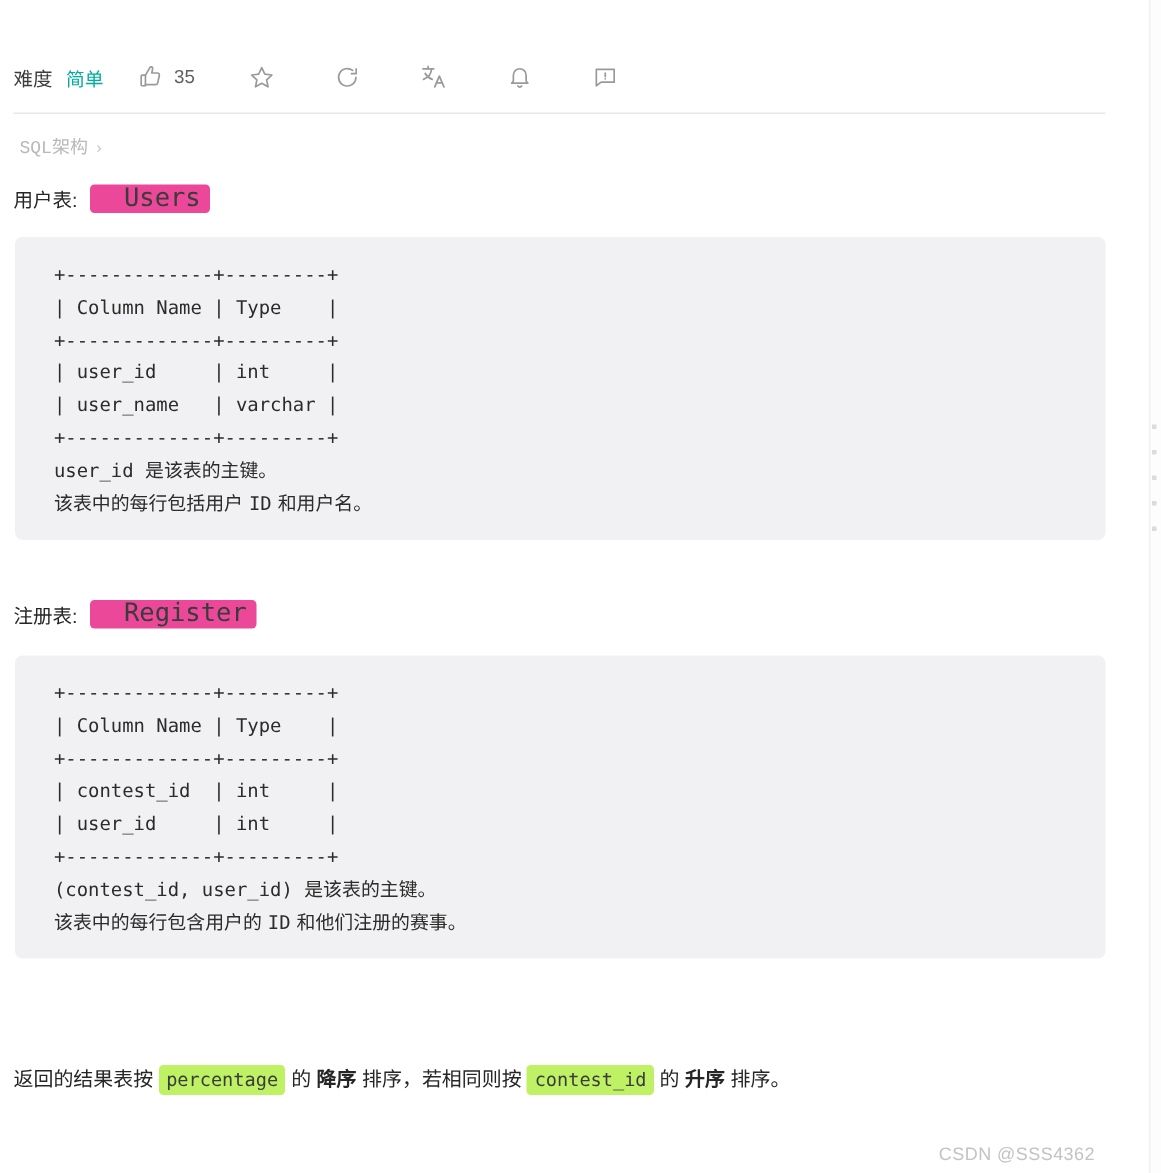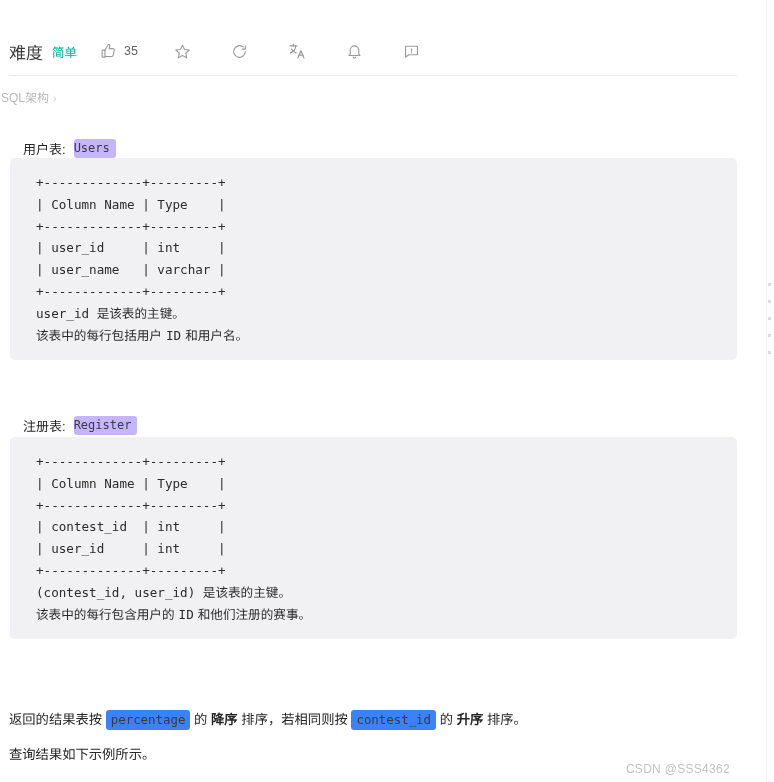--- a/index.html
+++ b/index.html
@@ -43,21 +43,21 @@
   .meta-row {
     position: absolute;
     left: 9px;
     top: 39px;
     height: 24px;
     display: flex;
     align-items: center;
     white-space: nowrap;
   }
   .meta-label {
-    font-size: 17px;
+    font-size: 13px;
     color: #3c3c3c;
     margin-right: 9px;
   }
   .meta-difficulty {
     font-size: 12.5px;
     color: #00af9b;
     margin-right: 23px;
   }
   .tool {
     display: inline-flex;
@@ -81,52 +81,52 @@
     left: 9px;
     top: 75px;
     width: 728px;
     height: 1px;
     background: #e8e8e8;
   }
 
   
   .breadcrumb {
     position: absolute;
-    left: 1px;
+    left: 13px;
     top: 88px;
     font-size: 12px;
     color: #b8b8b8;
     white-space: nowrap;
+    font-family: Liberation Mono, monospace;
   }
   .breadcrumb .chev {
     margin-left: 4px;
     font-size: 11px;
     color: #c6c6c6;
   }
 
   
   .table-caption {
     position: absolute;
-    left: 23px;
+    left: 9px;
     font-size: 13px;
     color: #262626;
     white-space: nowrap;
     display: flex;
     align-items: flex-end;
-    margin-top: 16px;
   }
   .cap-users { top: 123px; }
   .cap-register { top: 400px; }
   .code-chip {
     font-family: "DejaVu Sans Mono", monospace;
-    font-size: 12px;
+    font-size: 17px;
     color: #3b3b3b;
-    background: #c4b5fd;
+    background: #ec4899;
     border-radius: 3px;
-    padding: 2px 6px 3px 0;
+    padding: 2px 6px 3px 23px;
     margin-left: 8px;
     line-height: 14px;
   }
 
   
   .code-block {
     position: absolute;
     left: 10px;
     width: 727px;
     box-sizing: border-box;
@@ -152,21 +152,21 @@
     line-height: 20px;
     color: #262626;
     white-space: nowrap;
   }
   .p1 { top: 676px; }
   .p2 { top: 710px; }
   .p3 { top: 745px; }
   .para .mono-chip {
     font-family: "DejaVu Sans Mono", monospace;
     font-size: 12.4px;
-    background: #3b82f6;
+    background: #bef264;
     color: #3b3b3b;
     border-radius: 3px;
     padding: 2px 5px 3px 5px;
   }
   .para .bold { font-weight: bold; margin-top: 31px; }
   .para .mono-plain {
     font-family: "DejaVu Sans Mono", monospace;
     font-size: 12.6px;
   }
 
@@ -325,21 +325,20 @@
 +-------------+---------+
 | contest_id  | int     |
 | user_id     | int     |
 +-------------+---------+</span>
 <span>(contest_id, user_id) </span><span class="cn">是该表的主键。</span>
 <span class="cn">该表中的每行包含用户的 </span><span>ID</span><span class="cn"> 和他们注册的赛事。</span></div>
 
 
   <div class="para p2"><span>返回的结果表按 </span><span class="mono-chip">percentage</span><span> 的 </span><span class="bold">降序</span><span> 排序，若相同则按 </span><span class="mono-chip">contest_id</span><span> 的 </span><span class="bold">升序</span><span> 排序。</span></div>
 
-  <div class="para p3">查询结果如下示例所示。</div>
 
   <div class="watermark">CSDN @SSS4362</div>
 </div>
 
 <div class="inner-scroll-track">
   
 </div>
 <div class="outer-scroll-track"></div>
 <div class="outer-scroll-dots">
   <i></i>

